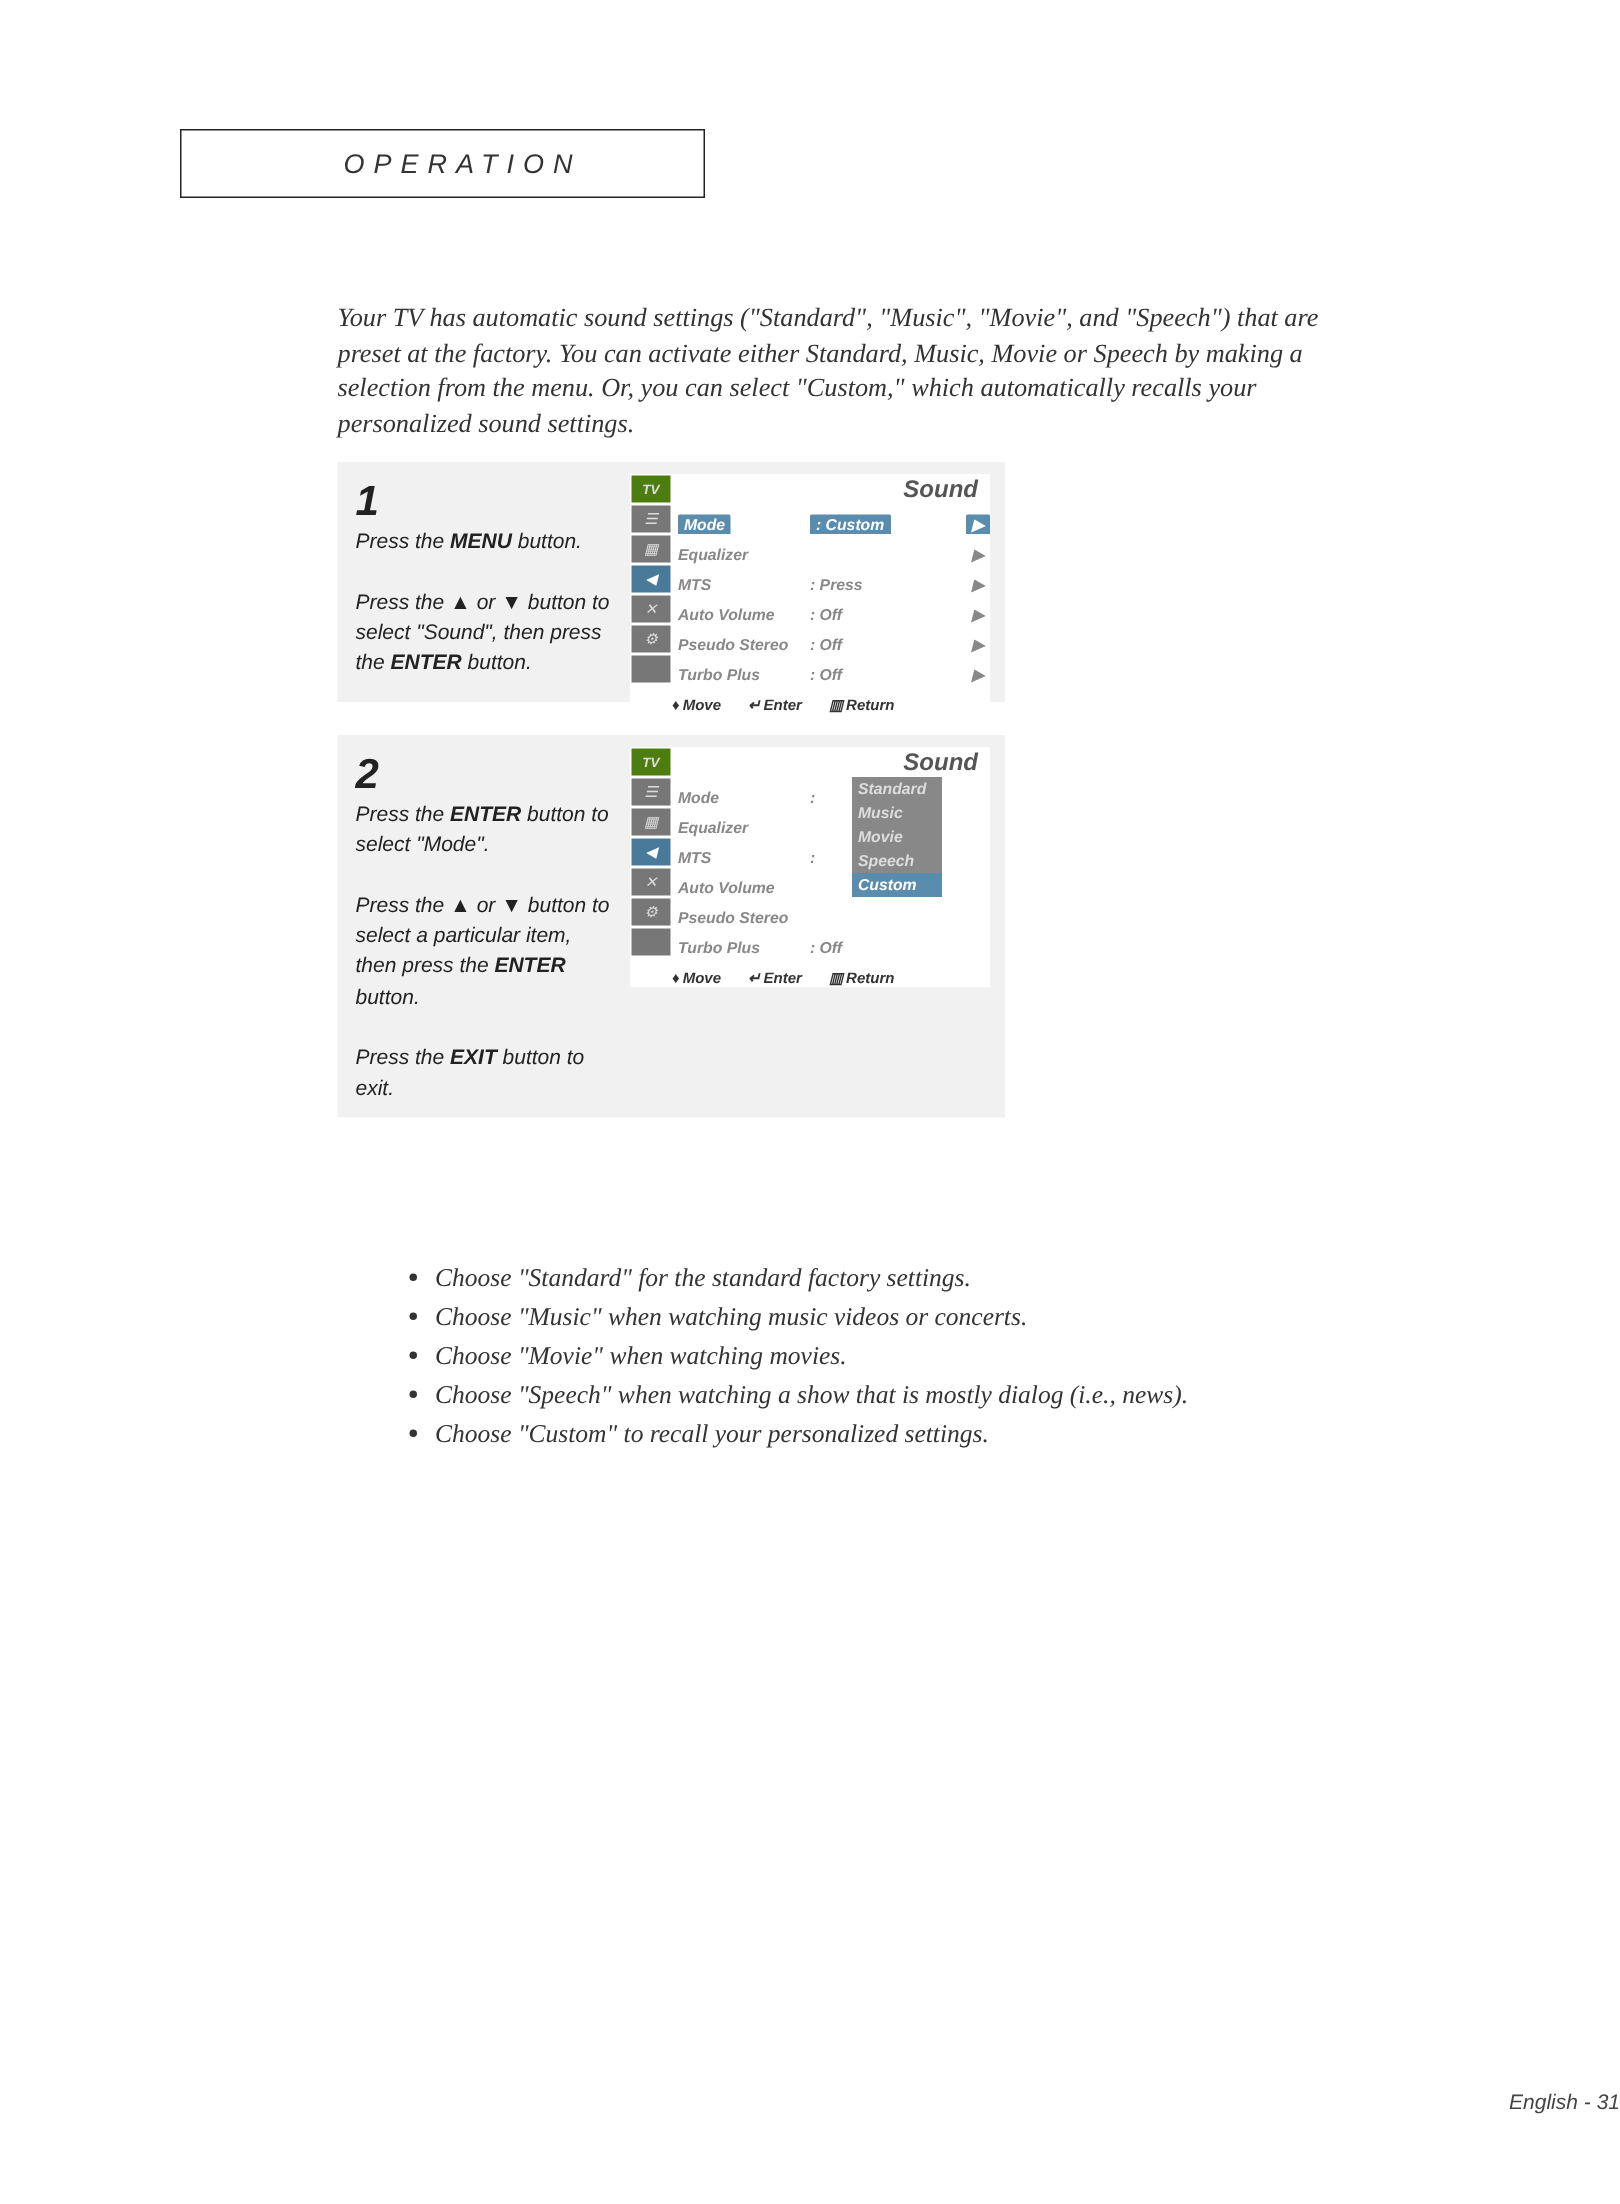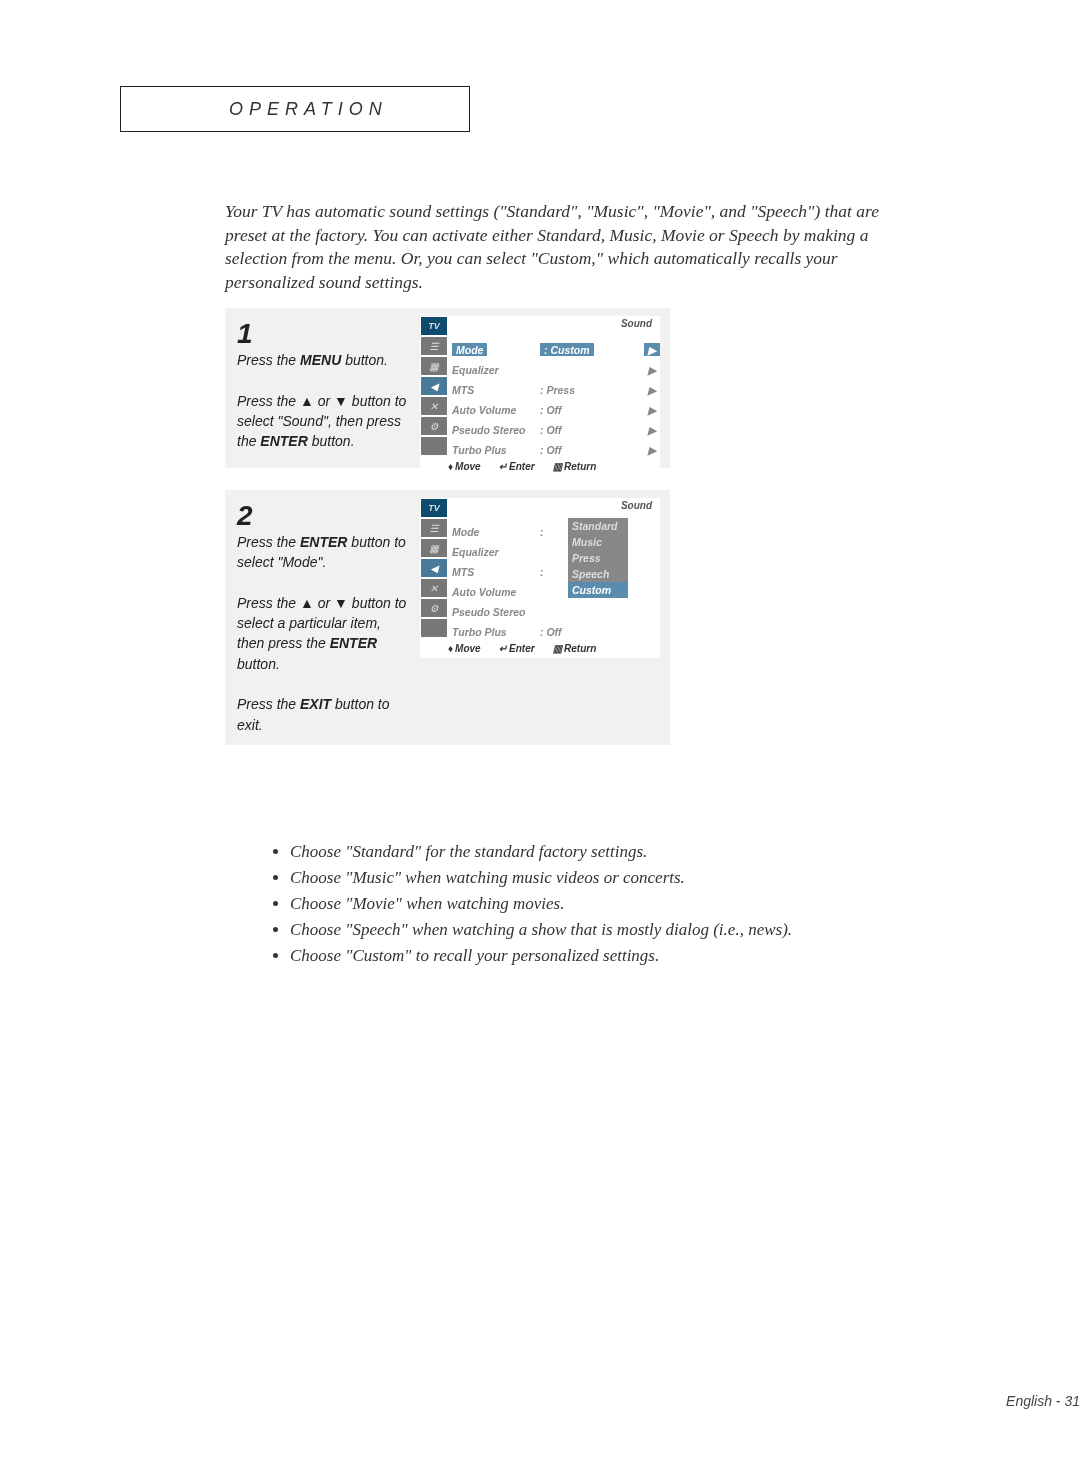--- a/index.html
+++ b/index.html
@@ -91,21 +91,21 @@
 }
 .osd-row {
   display: flex;
   align-items: stretch;
 }
 .osd-titlebar {
   flex: 1;
   height: 18px;
   background: #fff;
   color: #555;
-  font-size: 10px;
+  font-size: 16px;
   font-weight: bold;
   text-align: right;
   padding: 2px 8px 0 0;
   box-sizing: border-box;
 }
 .osd-iconcell {
   width: 28px;
   height: 20px;
   background: #777;
   border: 1px solid #fff;
@@ -114,21 +114,21 @@
   align-items: center;
   justify-content: center;
   font-size: 10px;
   color: #ddd;
 }
 .osd-iconcell.selected {
   background: #4a7a9a;
   color: #fff;
 }
 .osd-iconcell.tv {
-  background: #0c4a6e;
+  background: #4d7c0f;
   font-size: 9px;
   font-weight: bold;
 }
 .osd-menuitem {
   flex: 1;
   height: 20px;
   background: #fff;
   display: flex;
   align-items: flex-end;
   color: #888;
@@ -148,21 +148,21 @@
   padding: 1px 4px;
   border-radius: 1px;
 }
 .osd-footer {
   height: 20px;
   background: #fff;
   color: #333;
   font-size: 10px;
   font-weight: bold;
   display: flex;
-  align-items: center;
+  align-items: flex-end;
   padding-left: 28px;
   gap: 18px;
 }
 .osd-footer .glyph {
   font-size: 10px;
   padding-right: 2px;
 }
 .osd-dropdown {
   position: absolute;
   top: 20px;
@@ -348,21 +348,21 @@
             </div>
           </div>
         <div class="osd-footer">
           <span><span class="glyph">♦</span><span>Move</span></span>
           <span><span class="glyph">↵</span><span>Enter</span></span>
           <span><span class="glyph">▥</span><span>Return</span></span>
         </div>
         <div class="osd-dropdown" id="osd2-dd">
             <div class="dd-item">Standard</div>
             <div class="dd-item">Music</div>
-            <div class="dd-item">Press</div>
+            <div class="dd-item">Movie</div>
             <div class="dd-item">Speech</div>
             <div class="dd-item selected">Custom</div>
           </div>
       </div>
     </div>
 
   </div>
 
   <ul class="bullets" id="bullets">
       <li>Choose "Standard" for the standard factory settings.</li>

